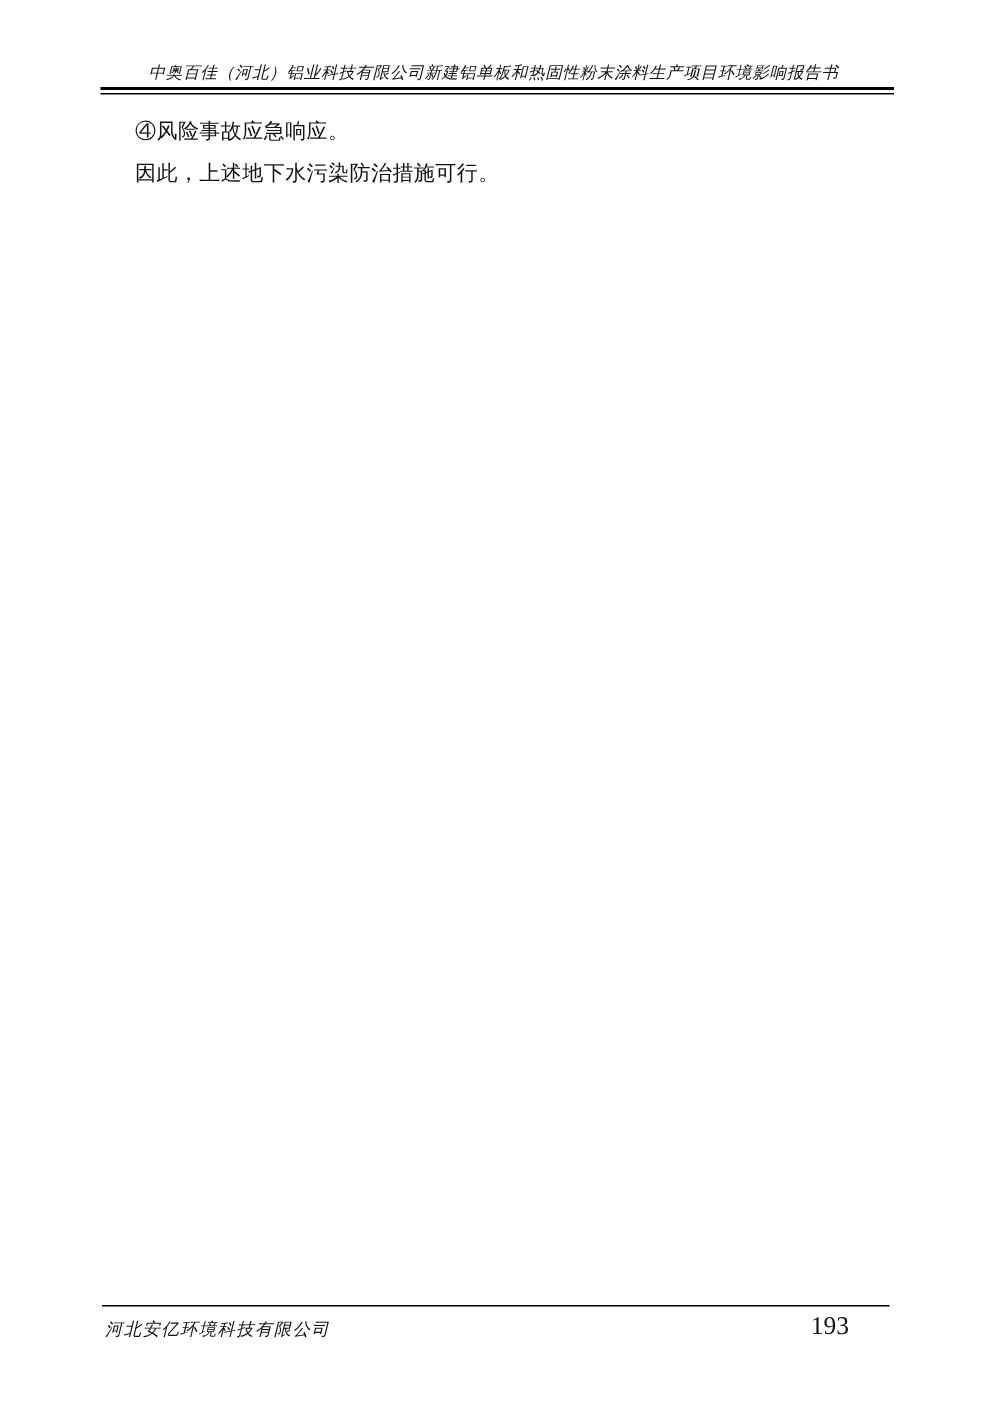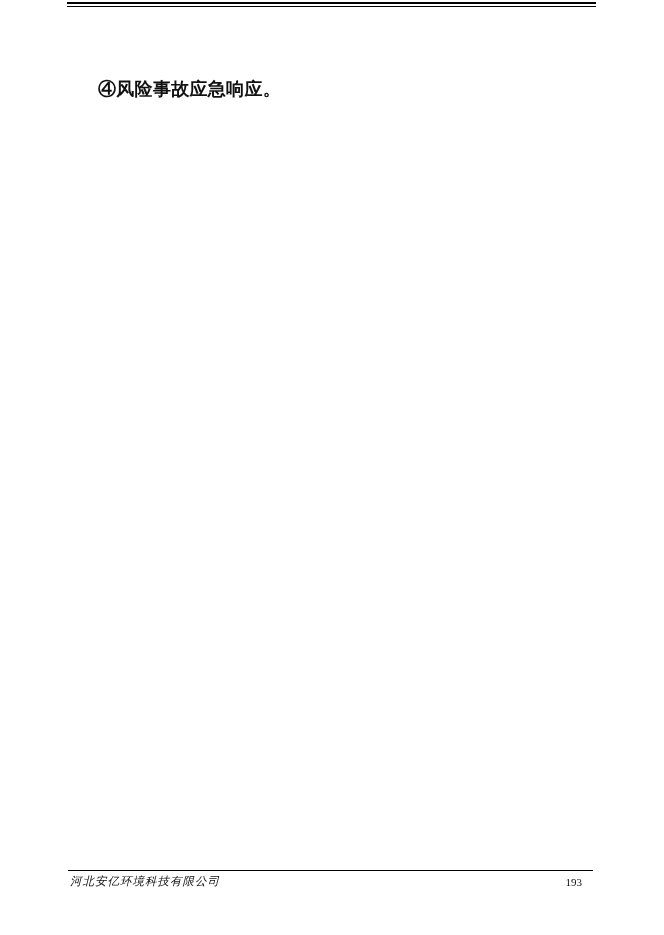--- a/index.html
+++ b/index.html
@@ -42,71 +42,72 @@
   }
   
   .body-text {
     position: absolute;
     top: 75px;
     left: 62px;
     width: 534px;
   }
   .body-text p {
     margin: 0;
-    font-size: 18px;
+    font-size: 14px;
     line-height: 28px;
     text-align: justify;
     text-indent: 2em;
     letter-spacing: 0.3px;
-    font-weight: bold;
   }
   
   .footer {
     position: absolute;
     top: 870px;
     left: 62px;
     width: 534px;
   }
   .footer-rule {
     margin-left: 6px;
     width: 525px;
     border-top: 1px solid #000000;
   }
   .footer-row {
     display: flex;
     justify-content: space-between;
-    align-items: center;
+    align-items: flex-end;
     margin-top: 3px;
     gap: 16px;
   }
   .footer-company {
     margin-left: 8px;
     font-size: 11.5px;
     font-style: italic;
     font-weight: 500;
     letter-spacing: 1px;
     white-space: nowrap;
   }
   .footer-page-number {
-    margin-right: 14px;
-    font-size: 11px;
+    margin-right: 30px;
+    font-size: 17px;
     font-family: "Liberation Serif", "DejaVu Serif", serif;
   }
 </style>
 </head>
 <body>
 
 <div class="page">
 
   <div class="header">
+    <div class="header-title">中奥百佳（河北）铝业科技有限公司新建铝单板和热固性粉末涂料生产项目环境影响报告书</div>
     <div class="header-rule"></div>
   </div>
 
   <div class="body-text">
     <p>④风险事故应急响应。</p>
+    <p>因此，上述地下水污染防治措施可行。</p>
   </div>
 
   <div class="footer">
     <div class="footer-rule"></div>
     <div class="footer-row">
       <span class="footer-company">河北安亿环境科技有限公司</span>
       <span class="footer-page-number">193</span>
     </div>
   </div>
 

